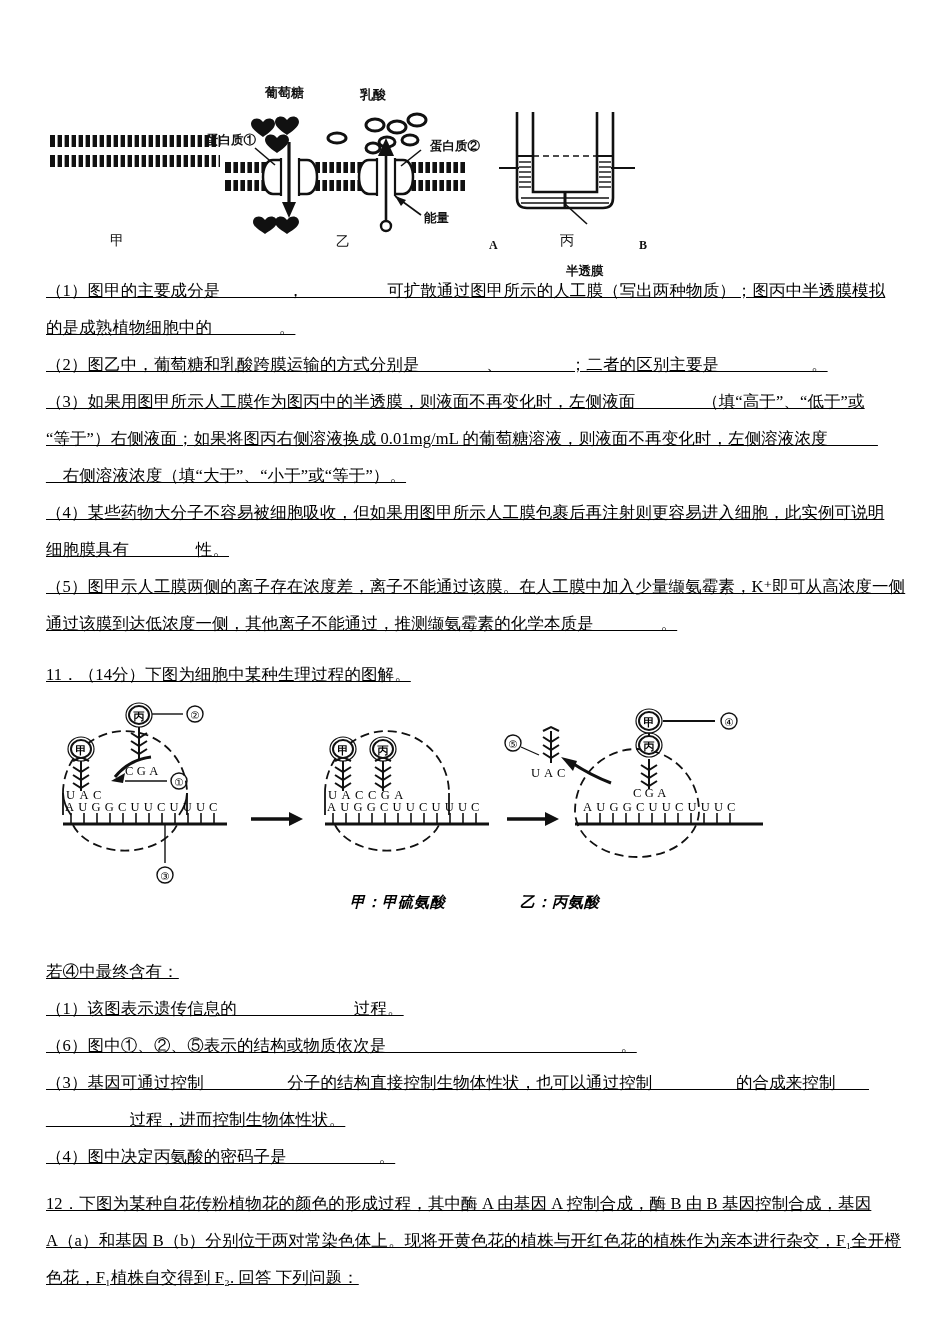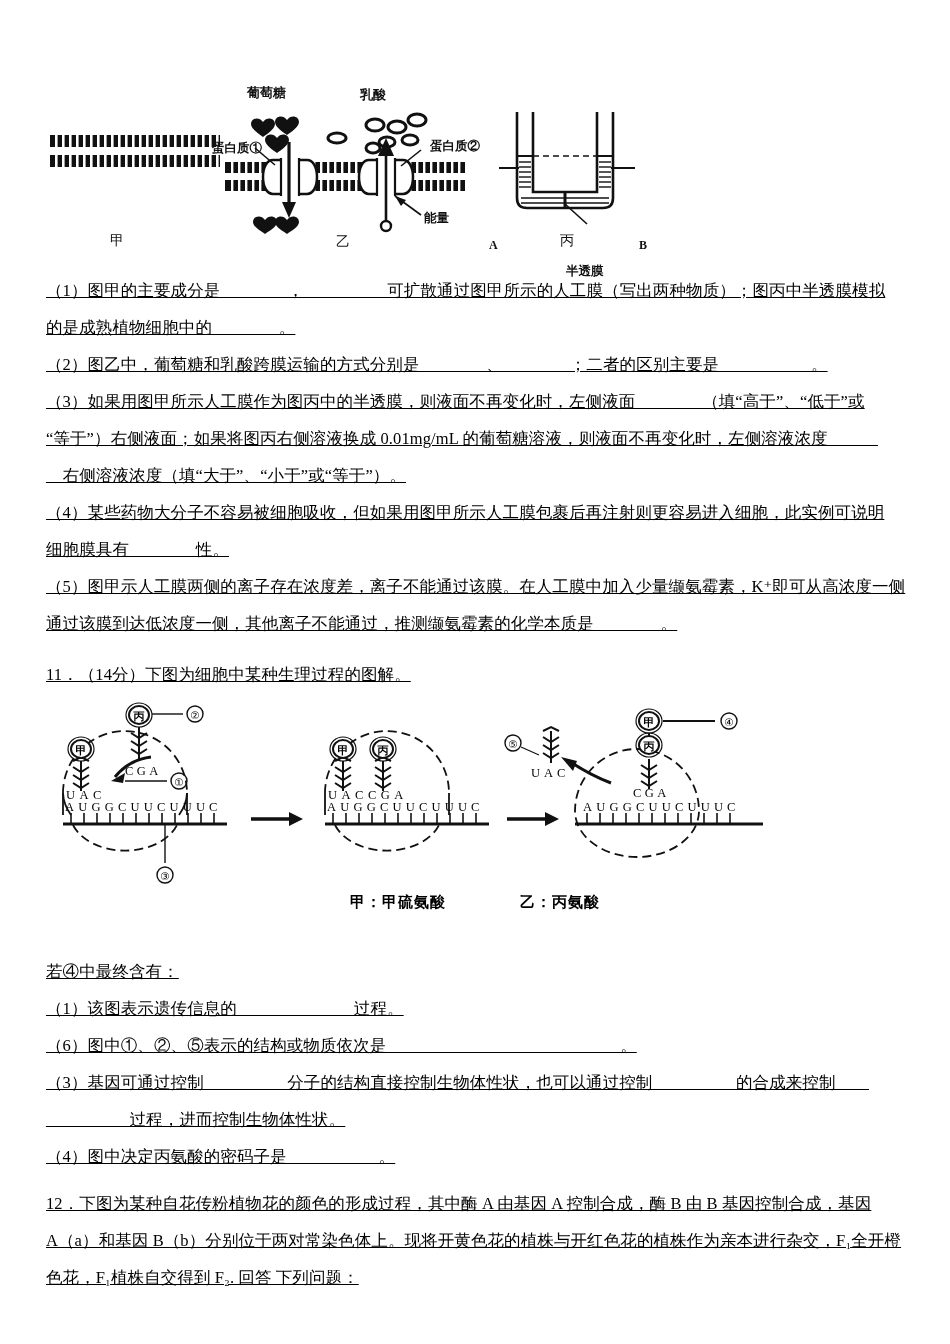--- a/index.html
+++ b/index.html
@@ -55,21 +55,21 @@
     height: 240px;
     margin: 8px 0 0 0;
   }
   .cap2 {
     text-align: center;
     font-size: 15px;
     font-weight: bold;
     margin-top: 2px;
     letter-spacing: 1px;
   }
-  .cap2 span { display: inline-block; }
+  .cap2 span { display: inline-block; font-style: italic; }
   .cap2 .sp { width: 74px; }
 </style>
 </head>
 <body>
 
 <div class="page">
 
   <div class="fig1">
 
     <div>
@@ -230,23 +230,23 @@
           <polygon points="161,58 153,76 169,76" fill="#111"></polygon>
           <circle cx="161" cy="146" r="5" fill="none" stroke="#111" stroke-width="2.4"></circle>
         </g>
 
         <line x1="30" y1="68" x2="50" y2="85" stroke="#111" stroke-width="1.6"></line>
         <line x1="196" y1="70" x2="176" y2="86" stroke="#111" stroke-width="1.6"></line>
         <line x1="196" y1="135" x2="170" y2="116" stroke="#111" stroke-width="1.6"></line>
         <polygon points="170,116 181,120 176,126" fill="#111"></polygon>
       </svg>
 
-      <div class="fig-label" style="left:247px;top:14px;font-size:13px;font-weight:bold;">葡萄糖</div>
+      <div class="fig-label" style="left:265px;top:14px;font-size:13px;font-weight:bold;">葡萄糖</div>
       <div class="fig-label" style="left:360px;top:16px;font-size:13px;font-weight:bold;">乳酸</div>
-      <div class="fig-label" style="left:212px;top:62px;font-size:12.5px;font-weight:bold;margin-top:8px;">蛋白质①</div>
+      <div class="fig-label" style="left:206px;top:62px;font-size:12.5px;font-weight:bold;">蛋白质①</div>
       <div class="fig-label" style="left:404px;top:68px;font-size:12.5px;font-weight:bold;margin-left:26px;">蛋白质②</div>
       <div class="fig-label" style="left:424px;top:140px;font-size:12.5px;font-weight:bold;">能量</div>
       <div class="fig-label" style="left:336px;top:163px;">乙</div>
     </div>
 
     <div>
       <svg width="160" height="120" viewBox="0 0 160 120" style="position:absolute;left:495px;top:42px;">
         <g fill="none" stroke="#111" stroke-width="2.6">
           <path d="M22,0 L22,86 q0,10 10,10 L108,96 q10,0 10,-10 L118,0"></path>
           <path d="M38,0 L38,80 L102,80 L102,0"></path>

